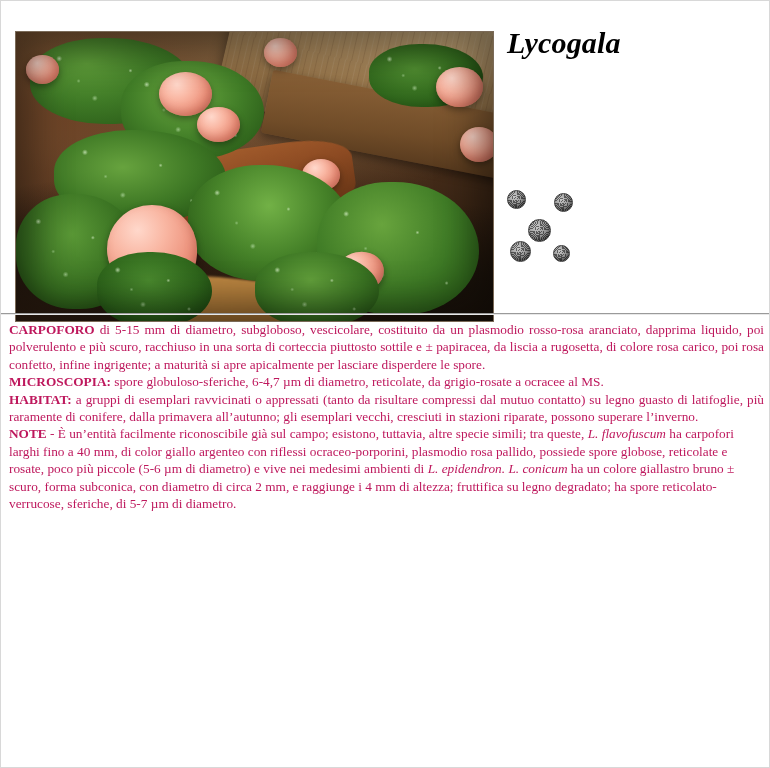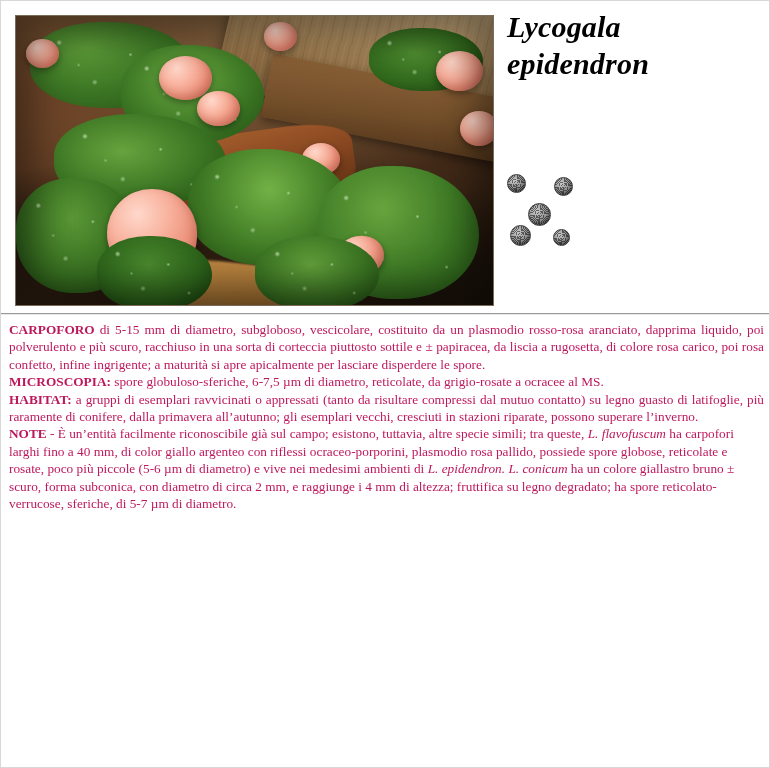--- a/index.html
+++ b/index.html
@@ -24,21 +24,21 @@
     width: 770px;
     height: 768px;
     background: #ffffff;
     box-sizing: border-box;
     border: 1px solid #d8d8d8;
   }
 
   
   #plate {
     position: absolute;
-    left: 0; top: 0;
+    left: 0; top: 16px;
     width: 768px;
     height: 313px;
   }
 
   
   #photo {
     position: absolute;
     left: 14px;
     top: 14px;
     width: 479px;
@@ -281,39 +281,38 @@
       <div class="aeth a3"></div>
 
       <div class="moss m8"></div>
       <div class="moss m9"></div>
 
       <div class="ph-layer ph-vign"></div>
     </div>
 
     <div id="title">
       <span class="tline">Lycogala</span>
-      <span class="tline">epidendron</span>
     </div>
 
     <div id="spores">
       <div class="spore sp1"></div>
       <div class="spore sp2"></div>
       <div class="spore sp3"></div>
       <div class="spore sp4"></div>
       <div class="spore sp5"></div>
     </div>
   </div>
 
   <div id="divider"></div>
 
   <div id="desc">
 
     <p><span class="hdr">CARPOFORO</span><span> di 5-15 mm di diametro, subgloboso, vescicolare, costituito da un plasmodio rosso-rosa aranciato, dapprima liquido, poi polverulento e più scuro, racchiuso in una sorta di corteccia piuttosto sottile e ± papiracea, da liscia a rugosetta, di colore rosa carico, poi rosa confetto, infine ingrigente; a maturità si apre apicalmente per lasciare disperdere le spore.</span></p>
 
-    <p><span class="hdr">MICROSCOPIA:</span><span> spore globuloso-sferiche, 6-7,5 µm di diametro, reticolate, da grigio-rosate a ocracee al MS.</span></p>
+    <p><span class="hdr">MICROSCOPIA:</span><span> spore globuloso-sferiche, 6-4,7 µm di diametro, reticolate, da grigio-rosate a ocracee al MS.</span></p>
 
     <p><span class="hdr">HABITAT:</span><span> a gruppi di esemplari ravvicinati o appressati (tanto da risultare compressi dal mutuo contatto) su legno guasto di latifoglie, più raramente di conifere, dalla primavera all’autunno; gli esemplari vecchi, cresciuti in stazioni riparate, possono superare l’inverno.</span></p>
 
     <p><span class="hdr">NOTE</span><span> - È un’entità facilmente riconoscibile già sul campo; esistono, tuttavia, altre specie simili; tra queste, </span><span class="sci">L. flavofuscum</span><span> ha carpofori larghi fino a 40 mm, di color giallo argenteo con riflessi ocraceo-porporini, plasmodio rosa pallido, possiede spore globose, reticolate e rosate, poco più piccole (5-6 µm di diametro) e vive nei medesimi ambienti di </span><span class="sci">L. epidendron. L. conicum</span><span> ha un colore giallastro bruno ± scuro,  forma subconica, con diametro di circa 2 mm, e raggiunge i 4 mm di altezza; fruttifica su legno degradato; ha spore reticolato-verrucose, sferiche, di 5-7 µm di diametro.</span></p>
 
   </div>
 
 </div>
 
 </body></html>

